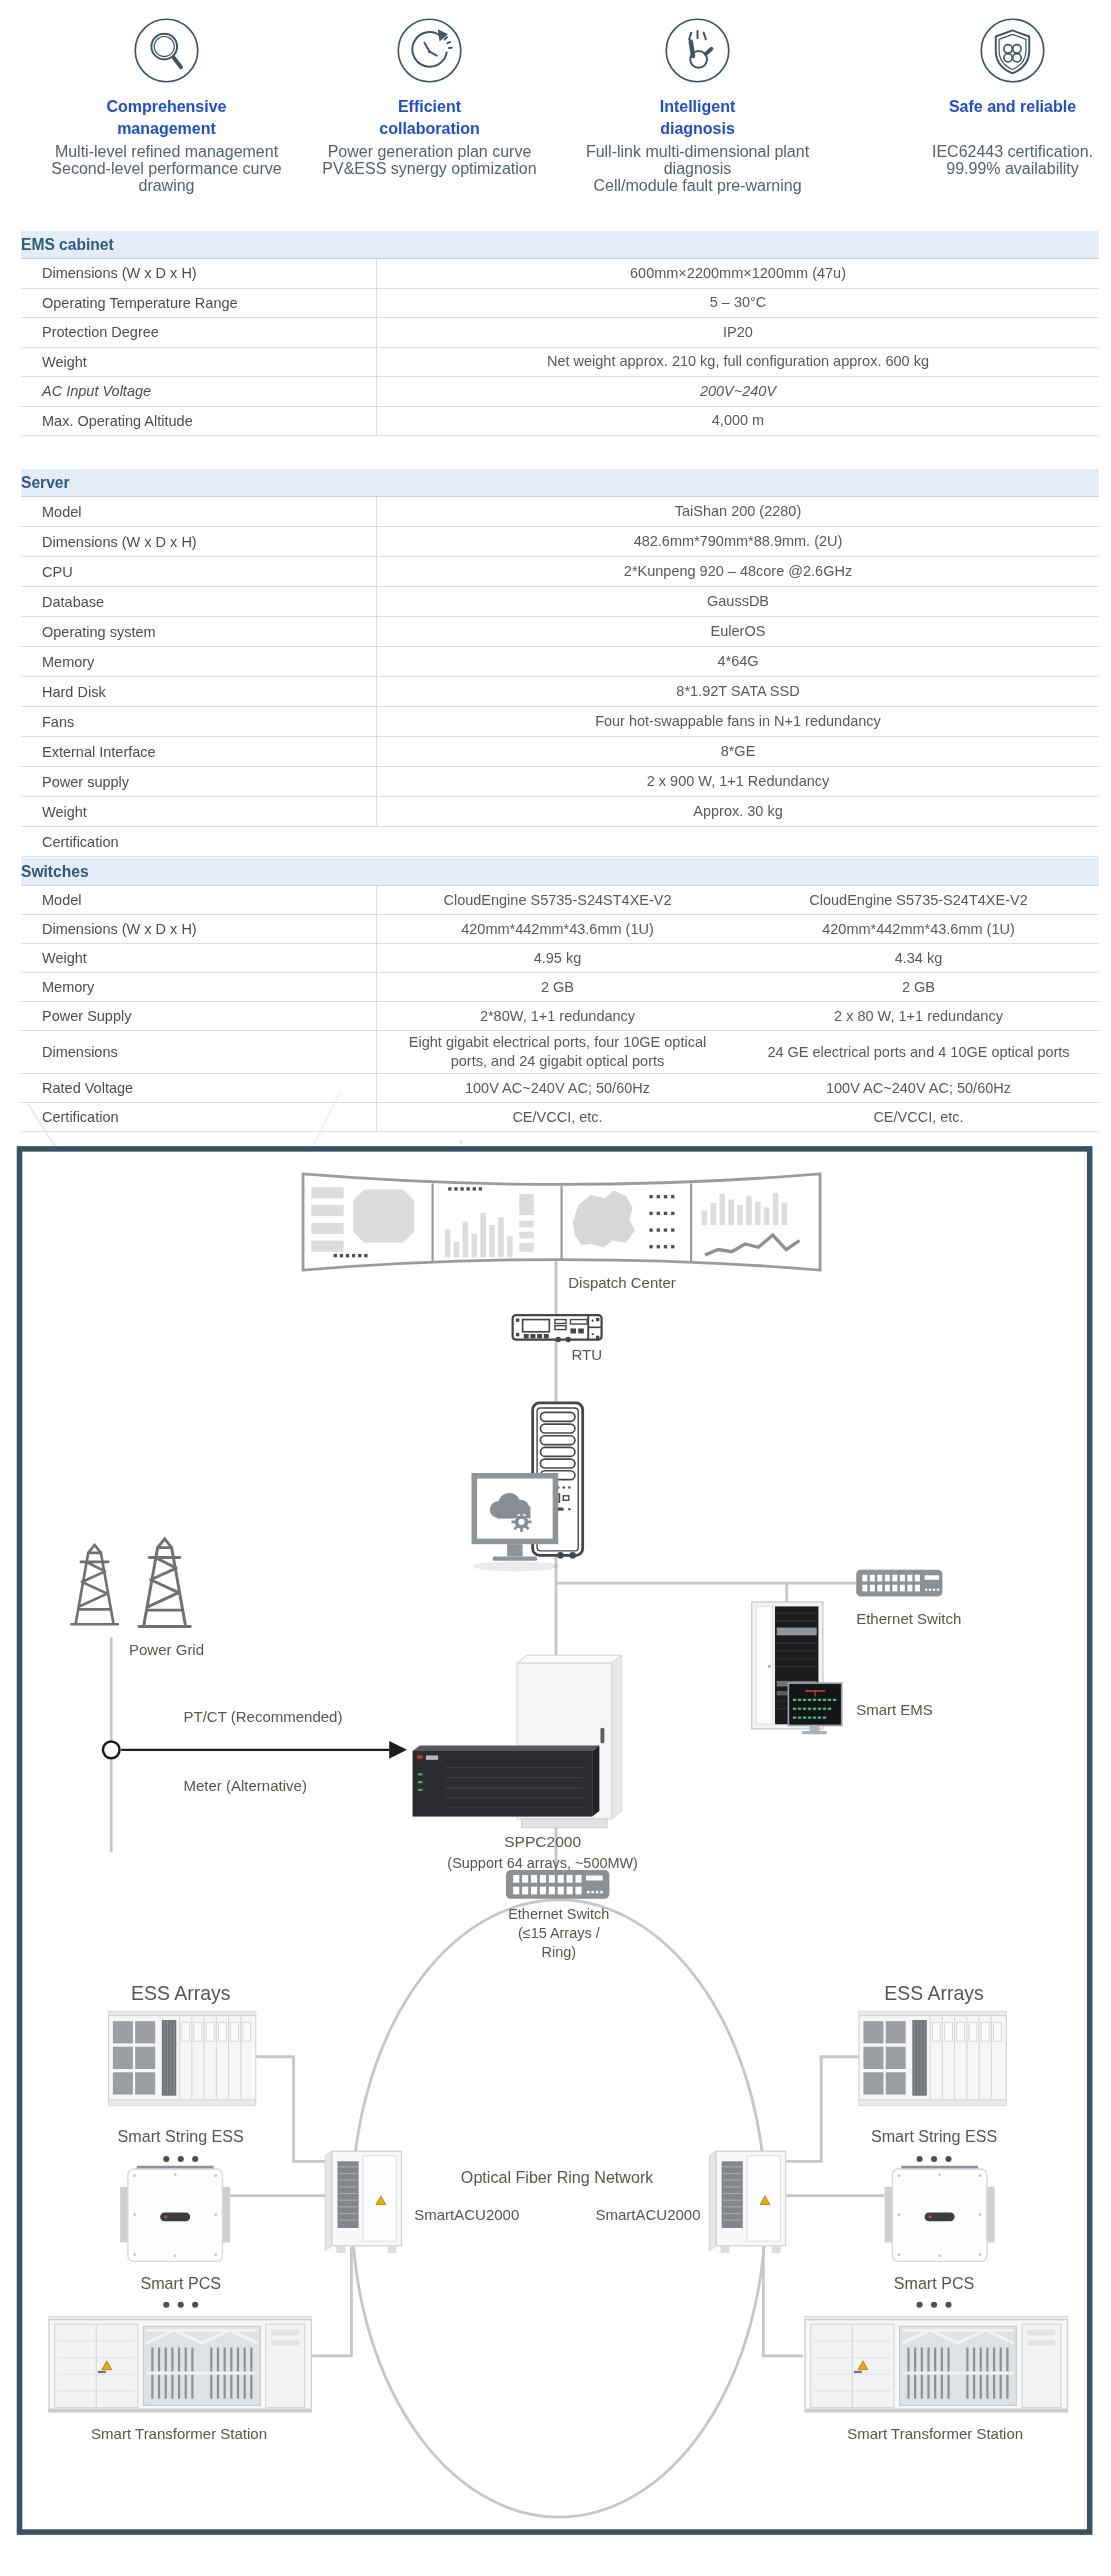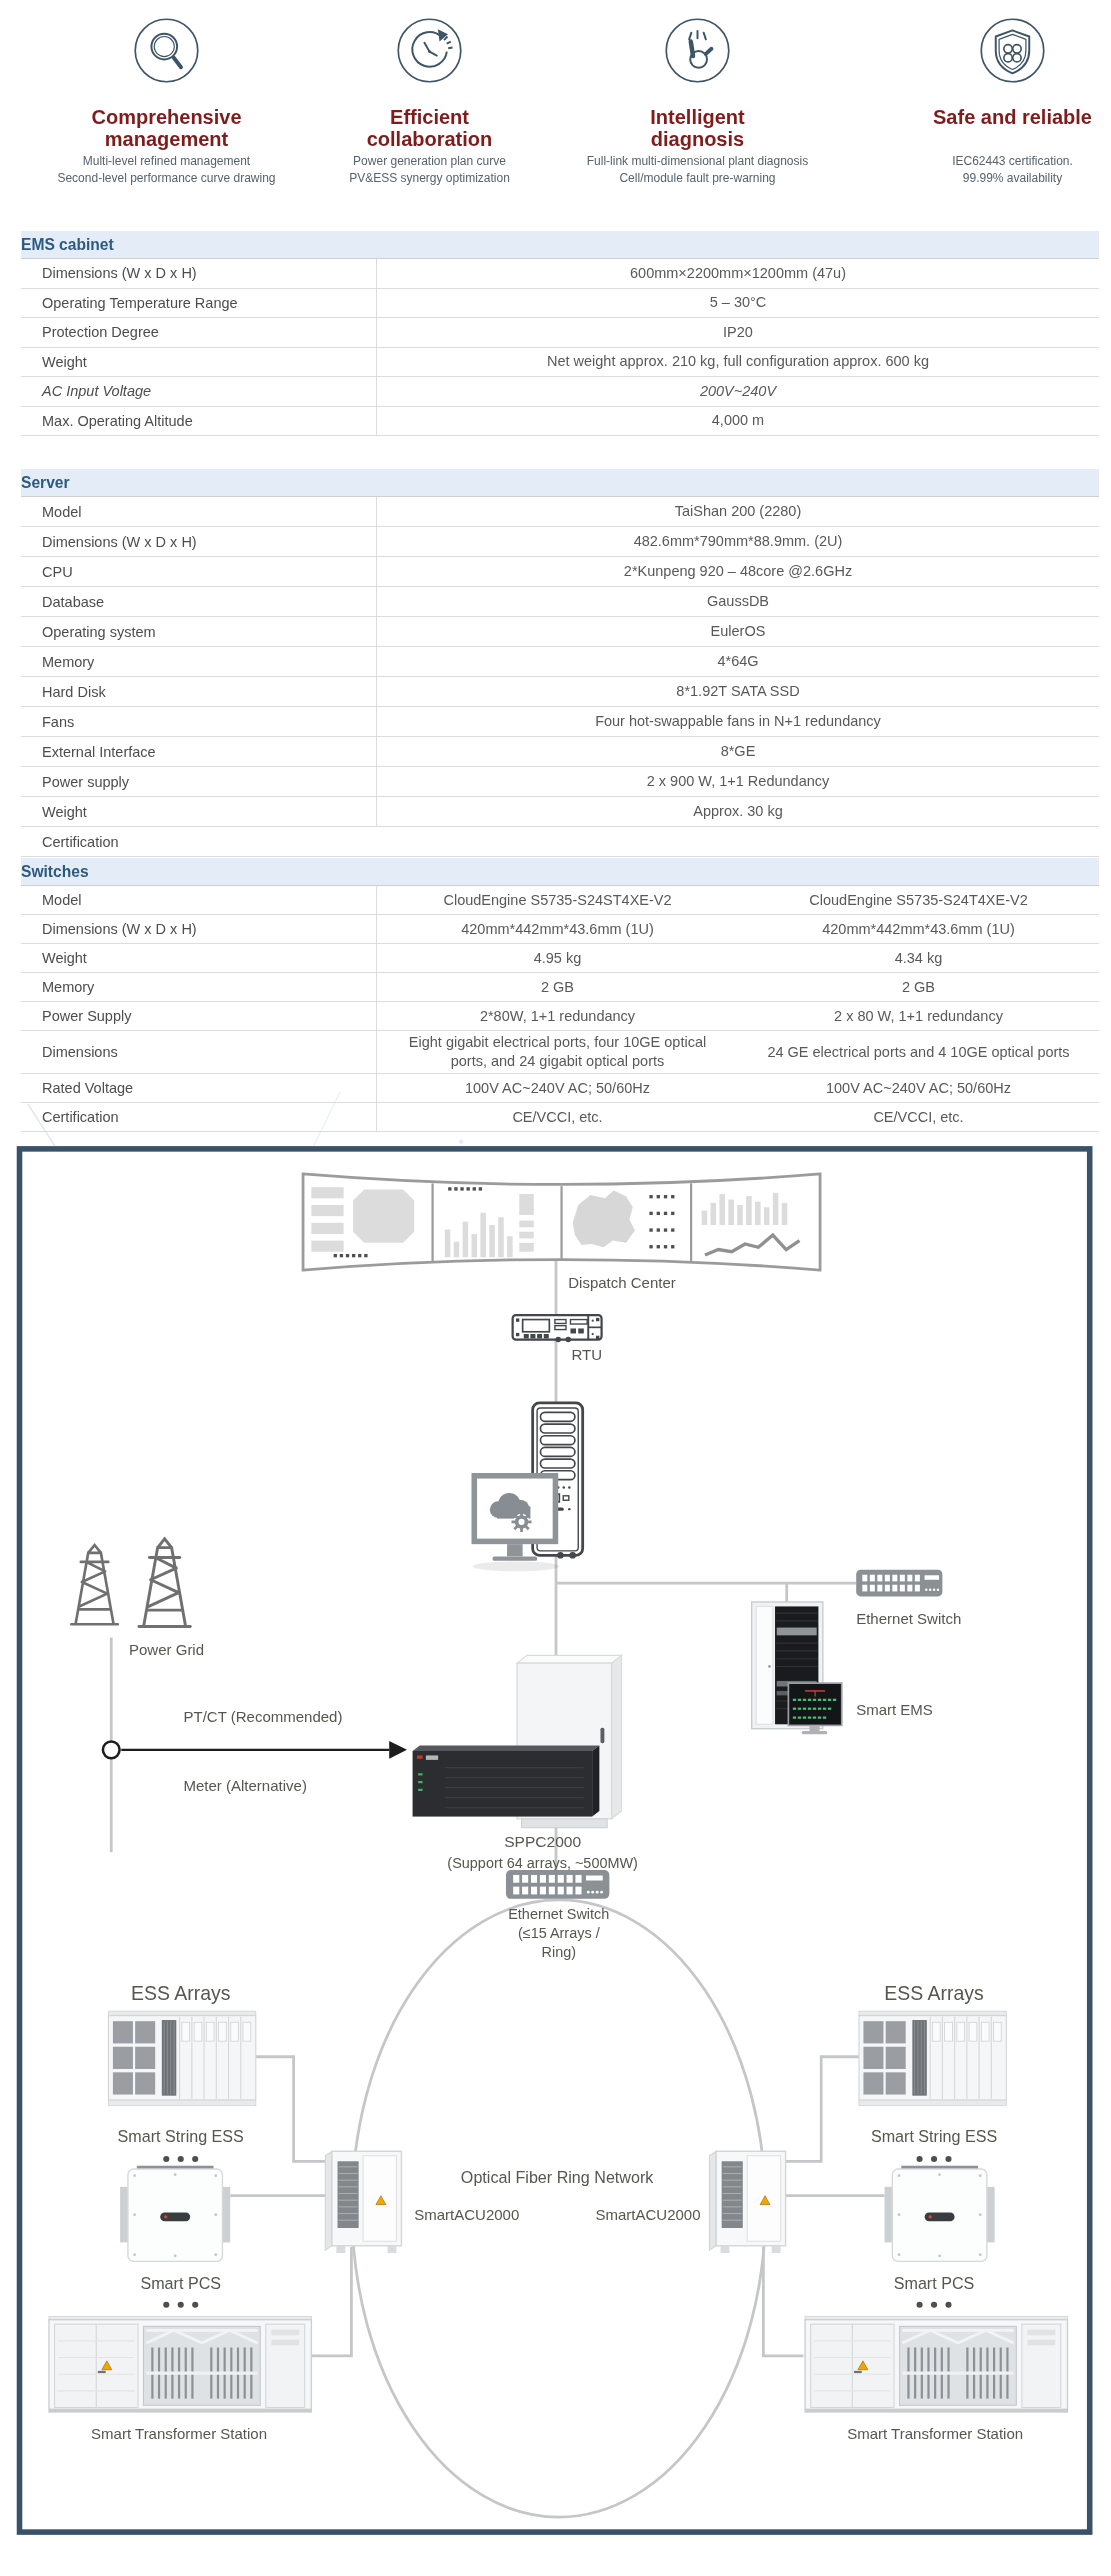--- a/index.html
+++ b/index.html
@@ -2,22 +2,22 @@
 <html style="font-size:9px"><head>
 <meta charset="utf-8">
 <style>
   html,body{margin:0;padding:0;background:#ffffff;}
   body{font-family:"Liberation Sans", sans-serif;}
   #page{position:relative;width:1112px;height:2576px;background:#fff;overflow:hidden;}
 
   
   .feature{position:absolute;top:16.7px;width:245px;text-align:center;}
   .f-icon{display:block;margin:0 auto;}
-  .f-title{margin-top:22px;font-size:20px;font-weight:700;color:#7f1d1d;line-height:22px;min-height:44px;}
-  .f-desc{font-size:12px;color:#55626d;line-height:17px;margin-top:3.3px;}
+  .f-title{margin-top:12px;font-size:16px;font-weight:700;color:#1d4ed8;line-height:22px;min-height:44px;}
+  .f-desc{font-size:16px;color:#55626d;line-height:17px;margin-top:3.3px;}
 
   
   .spec-table{position:absolute;left:21px;width:1078px;}
   .thead{height:27px;background:#e4edf7;color:#2d5a7e;font-size:15.6px;font-weight:600;
          text-align:left;line-height:27px;}
   .tbody{border-top:1.1px solid #cfcfcf;}
   .trow{display:flex;align-items:stretch;border-bottom:1.1px solid #dcdcdc;box-sizing:border-box;background:#fff;}
   .tlabel{width:334px;padding-left:21px;font-size:14.5px;color:#4d4d4d;display:flex;align-items:center;}
   .tval{flex:1;font-size:14.5px;color:#595959;border-left:1.1px solid #dcdcdc;
         display:flex;align-items:center;justify-content:center;text-align:center;line-height:19px;padding:0 16.7px;box-sizing:border-box;}

